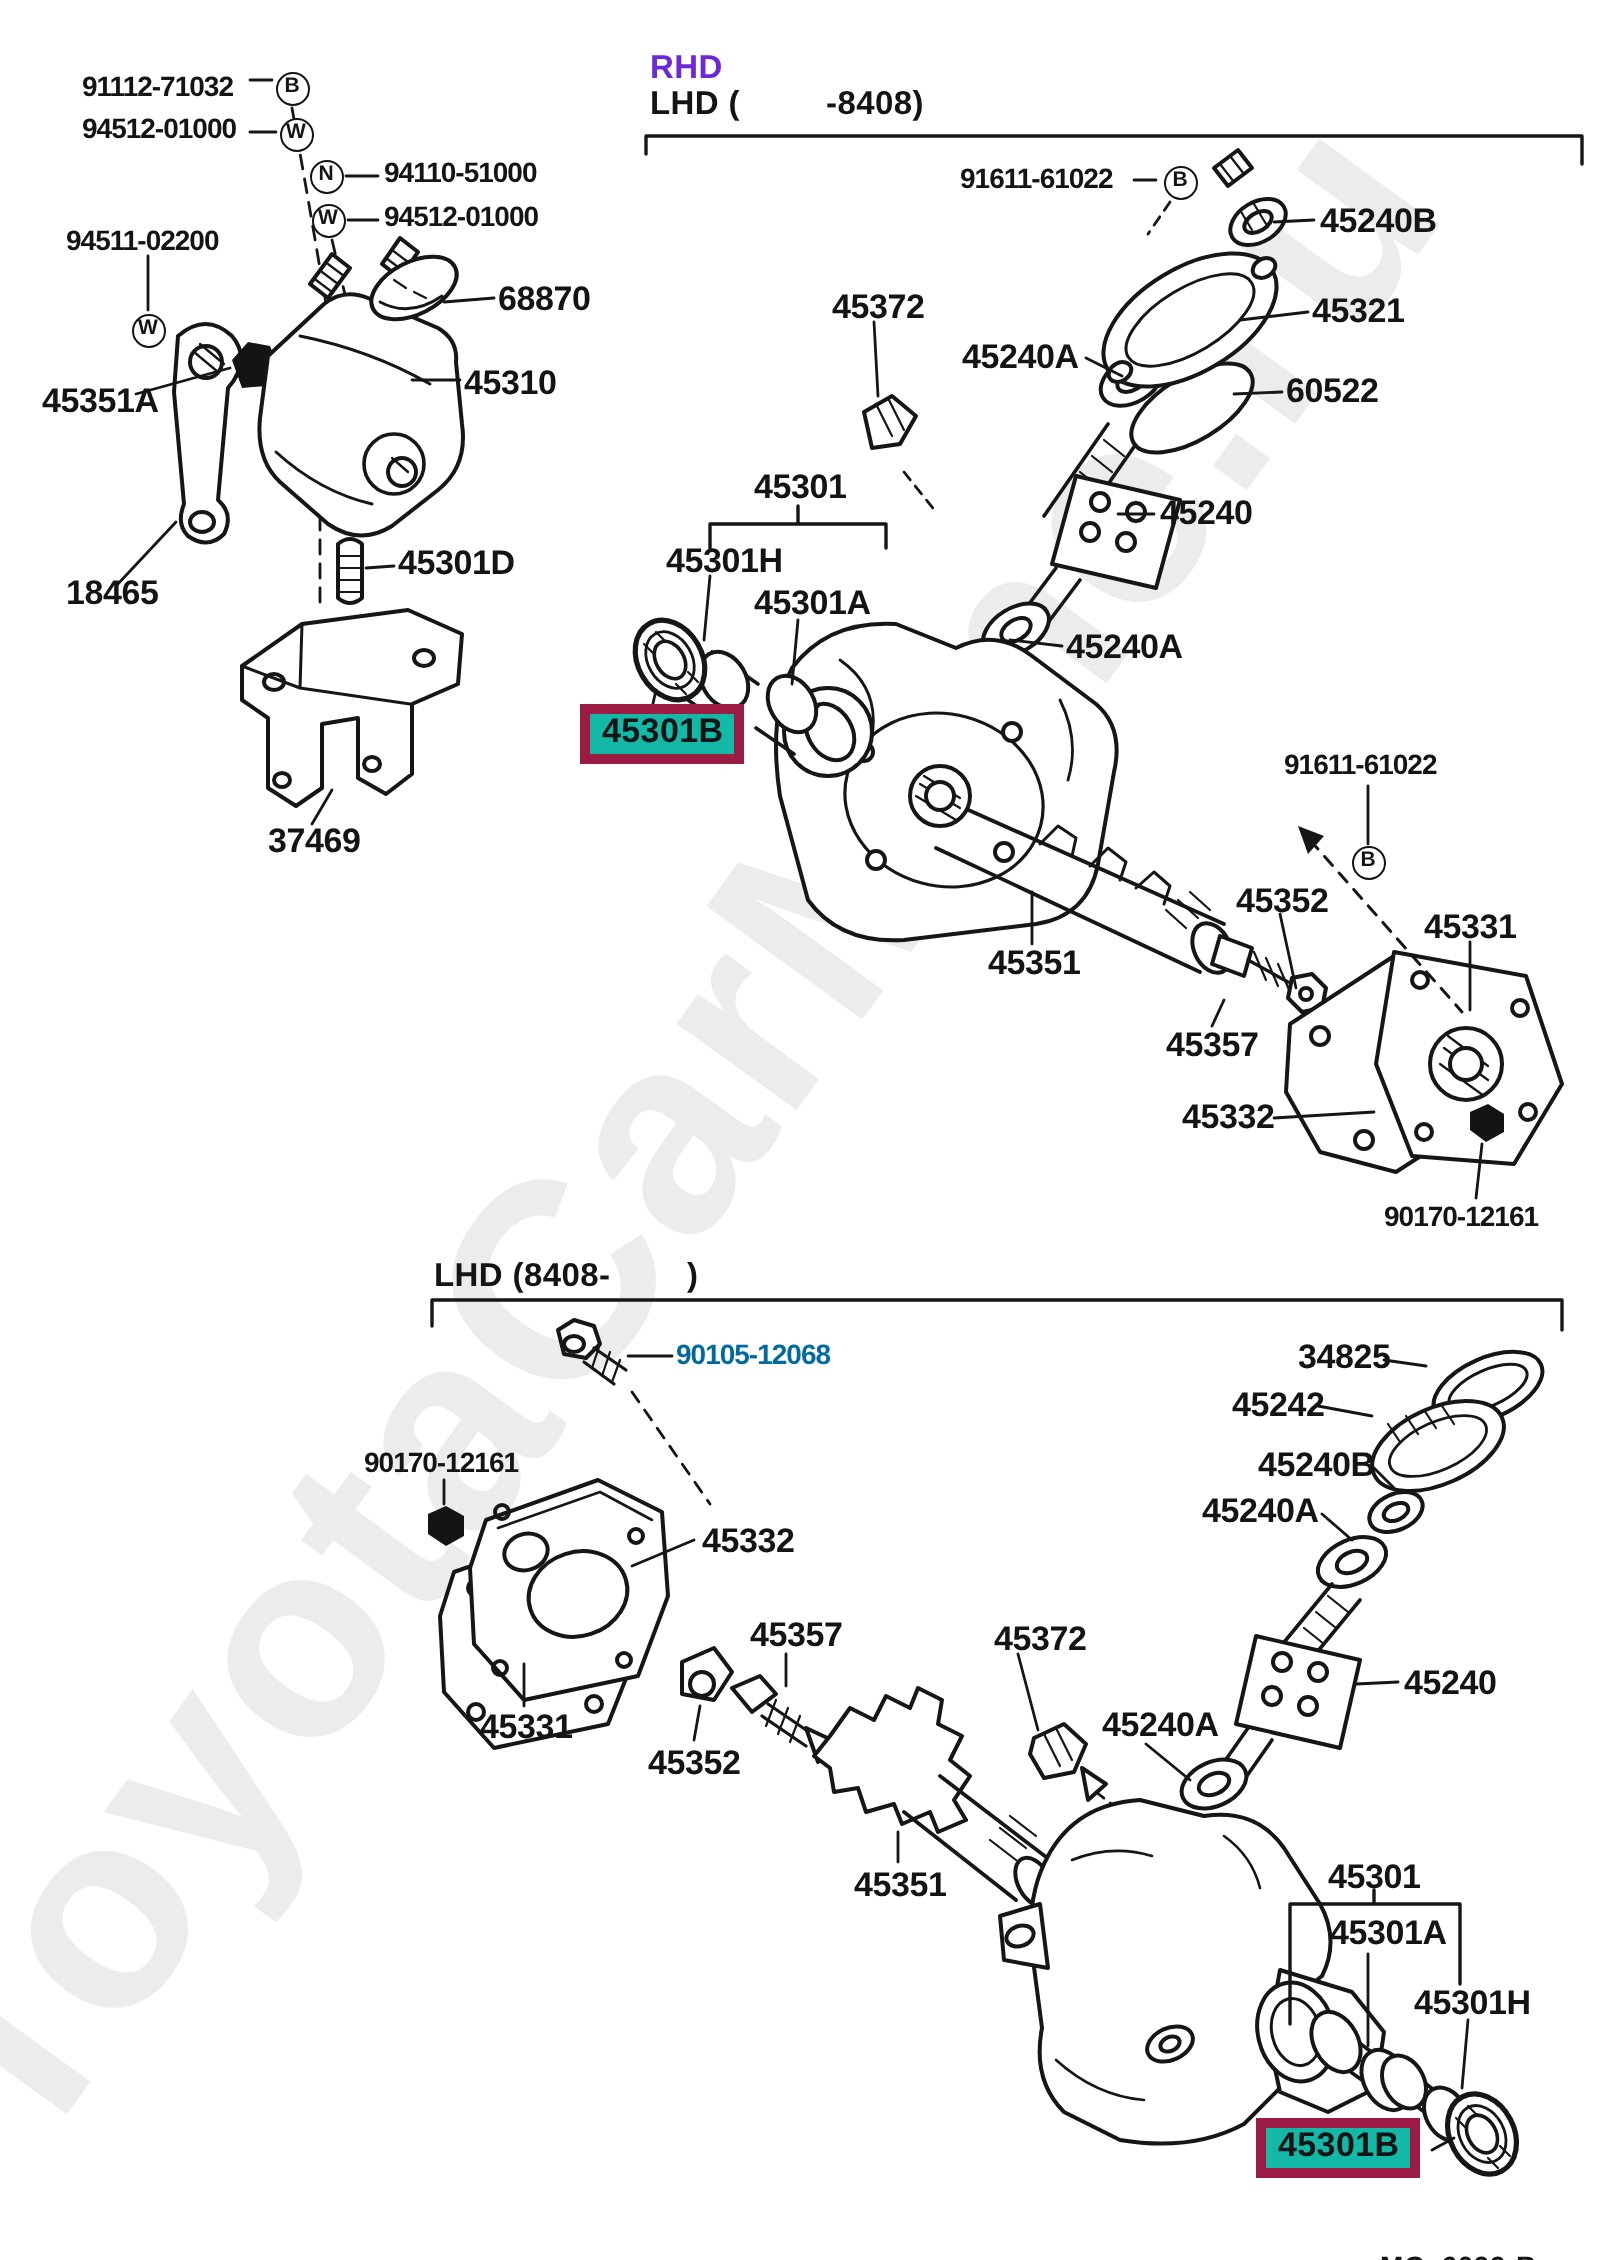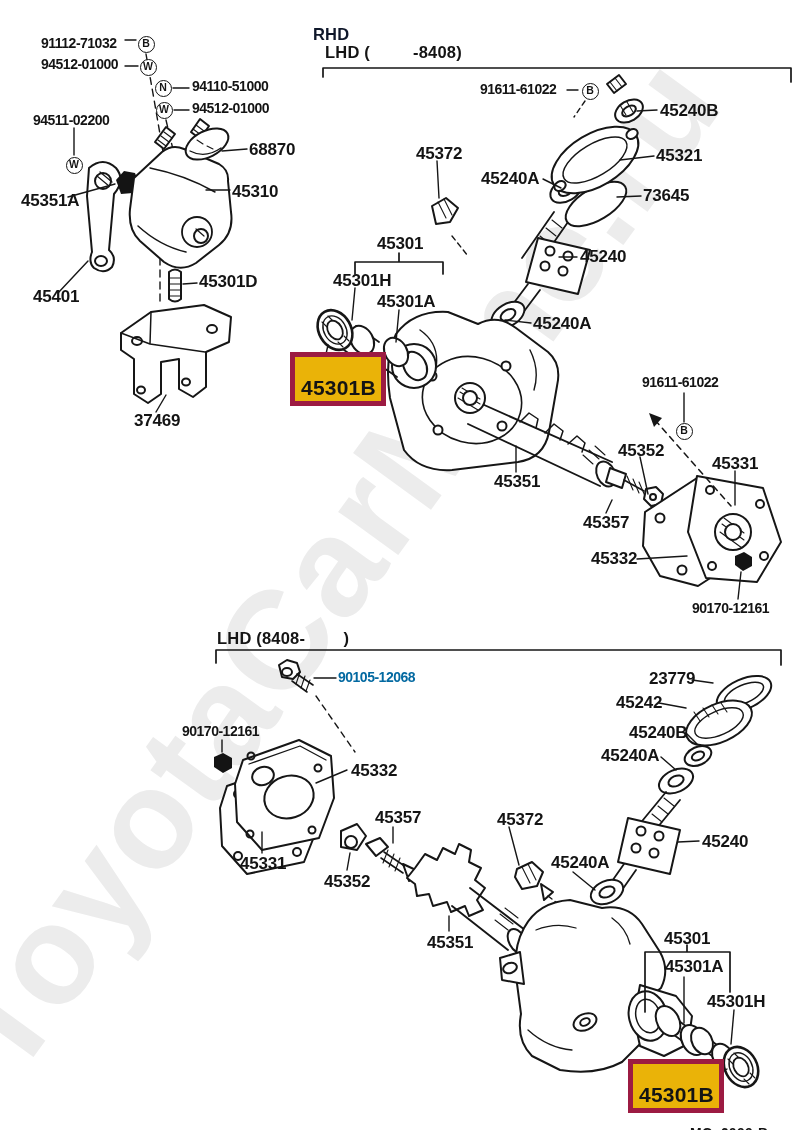--- a/index.html
+++ b/index.html
@@ -9,22 +9,22 @@
              font-size:140px;font-weight:bold;color:#ececec;white-space:pre;
              transform:rotate(-54deg);transform-origin:60px 100px;letter-spacing:2px;
              font-family:"Liberation Sans",sans-serif;}
   svg.art{position:absolute;left:0;top:0;z-index:2;}
   .labels{position:absolute;left:0;top:0;width:800px;height:1130px;z-index:3;}
   .lbl{position:absolute;font-weight:bold;color:#141414;white-space:pre;line-height:1.05;}
   .part{font-size:17px;letter-spacing:-0.2px;}
   .code{font-size:14px;letter-spacing:-0.5px;}
   .header{font-size:16.5px;letter-spacing:0.2px;}
   .footer{font-size:14px;letter-spacing:0.3px;margin-top:32px;}
-  .boxed{font-size:21px;letter-spacing:0.2px;border:5px solid #9c1b42;background:#eab308;
-         padding:20px 5px 2px 6px;}
+  .boxed{font-size:17px;letter-spacing:0.2px;border:5px solid #9c1b42;background:#14b8a6;
+         padding:0 5px 2px 6px;}
   .circ{position:absolute;width:17px;height:17px;box-sizing:border-box;
         border:1.7px solid #141414;border-radius:50%;background:#fff;
         font-size:10.5px;line-height:13.5px;font-weight:bold;text-align:center;color:#141414;}
 </style>
 </head>
 <body>
 
 <div class="page">
 
   <div class="watermark" style="color: rgb(236, 236, 236);">ToyotaCarMine.ru</div>
@@ -296,39 +296,39 @@
           <path d="M684,977 L684,1023"></path>
             <path d="M734,1010 L731,1044"></path>
           <path d="M716,1075 L727,1069"></path>
         </g>
         <path d="M645,1012 L645,952 L730,952 L730,992 M687,952 L687,945" stroke-width="1.7"></path>
       </g>
     </g>
   </svg>
 
   <div class="labels" id="labels-layer">
-      <div class="lbl header" style="left: 313px; top: 26px; color: #0f172a;">RHD</div>
+      <div class="lbl header" style="left: 325px; top: 26px; color: #6d28d9;">RHD</div>
       <div class="lbl header" style="left: 325px; top: 44px; color: rgb(20, 20, 20);">LHD (         -8408)</div>
       <div class="lbl header" style="left: 217px; top: 630px; color: rgb(20, 20, 20);">LHD (8408-        )</div>
       <div class="lbl code" style="left: 41px; top: 36px; color: rgb(20, 20, 20);">91112-71032</div>
       <div class="lbl code" style="left: 41px; top: 57px; color: rgb(20, 20, 20);">94512-01000</div>
       <div class="lbl code" style="left: 192px; top: 79px; color: rgb(20, 20, 20);">94110-51000</div>
       <div class="lbl code" style="left: 192px; top: 101px; color: rgb(20, 20, 20);">94512-01000</div>
       <div class="lbl code" style="left: 33px; top: 113px; color: rgb(20, 20, 20);">94511-02200</div>
       <div class="lbl part" style="left: 21px; top: 192px; color: rgb(20, 20, 20);">45351A</div>
       <div class="lbl part" style="left: 249px; top: 141px; color: rgb(20, 20, 20);">68870</div>
       <div class="lbl part" style="left: 232px; top: 183px; color: rgb(20, 20, 20);">45310</div>
-      <div class="lbl part" style="left: 33px; top: 288px; color: rgb(20, 20, 20);">45401</div>
+      <div class="lbl part" style="left: 33px; top: 288px; color: rgb(20, 20, 20);">18465</div>
       <div class="lbl part" style="left: 199px; top: 273px; color: rgb(20, 20, 20);">45301D</div>
       <div class="lbl part" style="left: 134px; top: 412px; color: rgb(20, 20, 20);">37469</div>
       <div class="lbl code" style="left: 480px; top: 82px; color: rgb(20, 20, 20);">91611-61022</div>
       <div class="lbl part" style="left: 660px; top: 102px; color: rgb(20, 20, 20);">45240B</div>
       <div class="lbl part" style="left: 656px; top: 147px; color: rgb(20, 20, 20);">45321</div>
       <div class="lbl part" style="left: 481px; top: 170px; color: rgb(20, 20, 20);">45240A</div>
-      <div class="lbl part" style="left: 643px; top: 187px; color: rgb(20, 20, 20);">73645</div>
+      <div class="lbl part" style="left: 643px; top: 187px; color: rgb(20, 20, 20);">60522</div>
       <div class="lbl part" style="left: 416px; top: 145px; color: rgb(20, 20, 20);">45372</div>
       <div class="lbl part" style="left: 580px; top: 248px; color: rgb(20, 20, 20);">45240</div>
       <div class="lbl part" style="left: 533px; top: 315px; color: rgb(20, 20, 20);">45240A</div>
       <div class="lbl part" style="left: 377px; top: 235px; color: rgb(20, 20, 20);">45301</div>
       <div class="lbl part" style="left: 333px; top: 272px; color: rgb(20, 20, 20);">45301H</div>
       <div class="lbl part" style="left: 377px; top: 293px; color: rgb(20, 20, 20);">45301A</div>
       <div class="lbl boxed" style="left: 290px; top: 352px; color: rgb(20, 20, 20); border-color: rgb(156, 27, 66);">45301B</div>
       <div class="lbl code" style="left: 642px; top: 375px; color: rgb(20, 20, 20);">91611-61022</div>
       <div class="lbl part" style="left: 618px; top: 442px; color: rgb(20, 20, 20);">45352</div>
       <div class="lbl part" style="left: 712px; top: 455px; color: rgb(20, 20, 20);">45331</div>
@@ -337,21 +337,21 @@
       <div class="lbl part" style="left: 591px; top: 550px; color: rgb(20, 20, 20);">45332</div>
       <div class="lbl code" style="left: 692px; top: 601px; color: rgb(20, 20, 20);">90170-12161</div>
       <div class="lbl code" style="left: 338px; top: 670px; color: #0369a1;">90105-12068</div>
       <div class="lbl code" style="left: 182px; top: 724px; color: rgb(20, 20, 20);">90170-12161</div>
       <div class="lbl part" style="left: 351px; top: 762px; color: rgb(20, 20, 20);">45332</div>
       <div class="lbl part" style="left: 240px; top: 855px; color: rgb(20, 20, 20);">45331</div>
       <div class="lbl part" style="left: 375px; top: 809px; color: rgb(20, 20, 20);">45357</div>
       <div class="lbl part" style="left: 324px; top: 873px; color: rgb(20, 20, 20);">45352</div>
       <div class="lbl part" style="left: 497px; top: 811px; color: rgb(20, 20, 20);">45372</div>
       <div class="lbl part" style="left: 427px; top: 934px; color: rgb(20, 20, 20);">45351</div>
-      <div class="lbl part" style="left: 649px; top: 670px; color: rgb(20, 20, 20);">23779</div>
+      <div class="lbl part" style="left: 649px; top: 670px; color: rgb(20, 20, 20);">34825</div>
       <div class="lbl part" style="left: 616px; top: 694px; color: rgb(20, 20, 20);">45242</div>
       <div class="lbl part" style="left: 629px; top: 724px; color: rgb(20, 20, 20);">45240B</div>
       <div class="lbl part" style="left: 601px; top: 747px; color: rgb(20, 20, 20);">45240A</div>
       <div class="lbl part" style="left: 702px; top: 833px; color: rgb(20, 20, 20);">45240</div>
       <div class="lbl part" style="left: 551px; top: 854px; color: rgb(20, 20, 20);">45240A</div>
       <div class="lbl part" style="left: 664px; top: 930px; color: rgb(20, 20, 20);">45301</div>
       <div class="lbl part" style="left: 665px; top: 958px; color: rgb(20, 20, 20);">45301A</div>
       <div class="lbl part" style="left: 707px; top: 993px; color: rgb(20, 20, 20);">45301H</div>
       <div class="lbl boxed" style="left: 628px; top: 1059px; color: rgb(20, 20, 20); border-color: rgb(156, 27, 66);">45301B</div>
       <div class="lbl footer" style="left: 690px; top: 1094px; color: rgb(20, 20, 20);">MC  6099-B</div>

